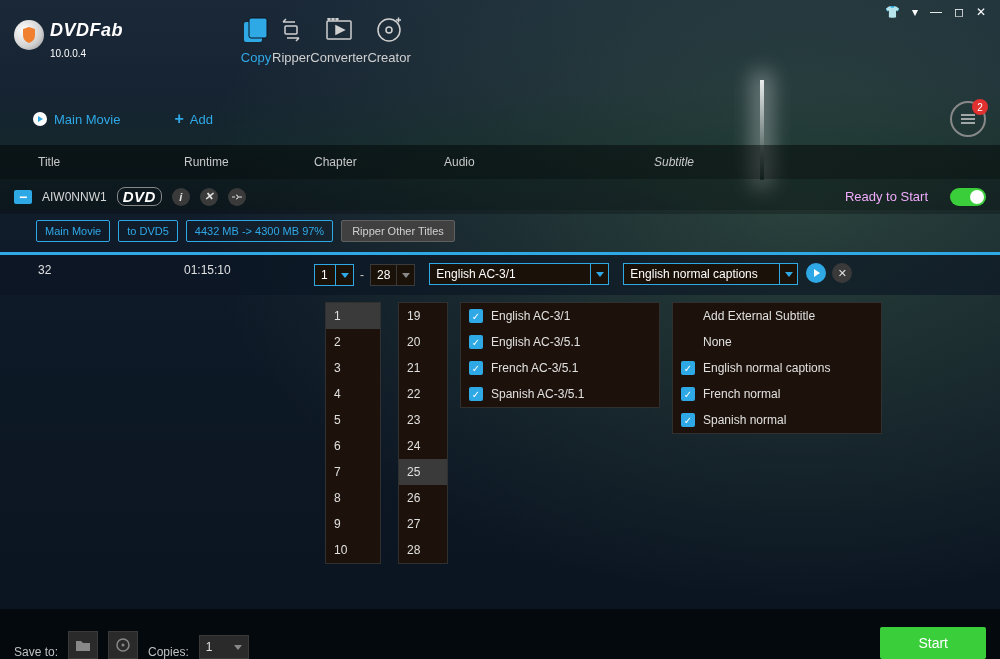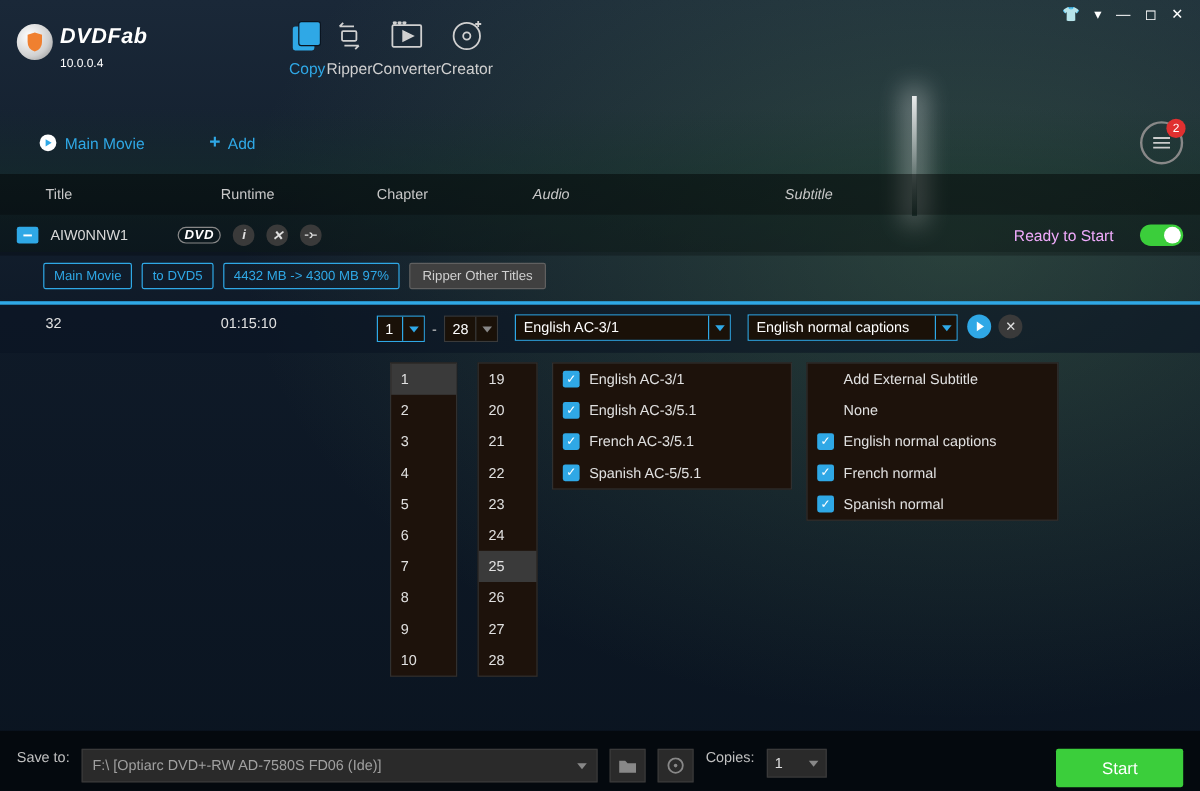--- a/index.html
+++ b/index.html
@@ -26,27 +26,27 @@
 .toolbar { position: relative; display: flex; align-items: center; padding: 42px 14px 8px 14px; gap: 14px; }
 .pill-link { display: flex; align-items: center; gap: 6px; color: #2FA8E6; font-size: 13px; cursor: pointer; margin-left: 18px; }
 .pill-link .plus { font-size: 16px; font-weight: bold; }
 .queue-btn { margin-left: auto; position: relative; width: 36px; height: 36px; border: 2px solid #888; border-radius: 50%; display: flex; align-items: center; justify-content: center; cursor: pointer; }
 .queue-badge { position: absolute; top: -4px; right: -4px; background: #e03030; color: #fff; font-size: 10px; width: 16px; height: 16px; border-radius: 50%; display: flex; align-items: center; justify-content: center; }
 
 .headers { position: relative; display: flex; background: rgba(0,0,0,0.45); color: #c8c8c8; font-size: 12px; padding: 10px 14px; }
 .h-title { width: 170px; padding-left: 24px; }
 .h-runtime { width: 130px; }
 .h-chapter { width: 130px; }
-.h-audio { width: 210px; font-style: italic; }
+.h-audio { width: 210px; }
 .h-subtitle { width: 180px; font-style: italic; }
 
 .source-row { position: relative; display: flex; align-items: center; background: rgba(0,0,0,0.25); padding: 8px 14px; gap: 10px; }
 .minus-btn { width: 18px; height: 14px; background: #2FA8E6; border-radius: 2px; display: flex; align-items: center; justify-content: center; color: #fff; font-weight: bold; font-size: 14px; cursor: pointer; }
 .src-name { color: #d8d8d8; font-size: 12px; }
-.dvd-logo { font-size: 11px; font-weight: bold; font-style: italic; color:#fff; border:1px solid #888; border-radius:8px; padding: 0 5px; letter-spacing: 0.5px; margin-left: 31px; }
+.dvd-logo { font-size: 15px; font-weight: bold; font-style: italic; color:#fff; border:1px solid #888; border-radius:8px; padding: 0 5px; letter-spacing: 0.5px; }
 .circ-btn { width: 18px; height: 18px; border-radius: 50%; background: #3a3a3a; color: #e0e0e0; display: flex; align-items: center; justify-content: center; font-size: 11px; font-style: italic; font-weight: bold; cursor: pointer; }
 .ready { margin-left: auto; color: #f0abfc; font-size: 13px; margin-right: 12px; }
 .toggle { width: 36px; height: 18px; background: #3bce3b; border-radius: 9px; position: relative; cursor: pointer; }
 .toggle::after { content: ''; position: absolute; right: 2px; top: 2px; width: 14px; height: 14px; background: #fff; border-radius: 50%; }
 
 .tags-row { position: relative; display: flex; align-items: center; padding: 6px 14px 10px 36px; gap: 8px; }
 .tag { border: 1px solid #2FA8E6; color: #2FA8E6; font-size: 11px; padding: 4px 8px; border-radius: 2px; cursor: pointer; }
 .tag-grey { background: #404040; border: 1px solid #606060; color: #d0d0d0; font-size: 11px; padding: 4px 10px; border-radius: 2px; cursor: pointer; }
 
 .data-area { position: relative; border-top: 3px solid #2FA8E6; }
@@ -72,21 +72,21 @@
 .dropdown { position: absolute; background: #1d120b; border: 1px solid #303030; z-index: 10; }
 .dd-chapter1 { left: 325px; top: 302px; width: 56px; }
 .dd-chapter2 { left: 398px; top: 302px; width: 50px; }
 .dd-audio { left: 460px; top: 302px; width: 200px; }
 .dd-sub { left: 672px; top: 302px; width: 210px; }
 .dd-item { color: #e0e0e0; font-size: 12px; padding: 6px 8px; display: flex; align-items: center; gap: 8px; cursor: pointer; }
 .dd-item.hl { background: #3a3a3a; }
 .chk { width: 14px; height: 14px; background: #2FA8E6; border-radius: 2px; display: flex; align-items: center; justify-content: center; color: #fff; font-size: 10px; flex-shrink: 0; }
 .chk.empty { background: transparent; }
 
-.footer { position: absolute; left:0; right:0; bottom:0; height: 50px; background: rgba(0,0,0,0.55); display: flex; align-items: flex-start; padding: 15px 14px; gap: 10px; }
+.footer { position: absolute; left:0; right:0; bottom:0; height: 50px; background: rgba(0,0,0,0.55); display: flex; align-items: flex-end; padding: 0 14px; gap: 10px; }
 .ft-label { color: #c0c0c0; font-size: 12px; }
 .ft-sel { flex: 0 0 430px; background: #2a2a2a; border: 1px solid #3a3a3a; color: #a0a0a0; font-size: 12px; padding: 6px 8px; display: flex; align-items: center; justify-content: space-between; cursor: pointer; }
 .ft-btn { width: 30px; height: 28px; background: #2a2a2a; border: 1px solid #3a3a3a; display: flex; align-items: center; justify-content: center; color:#888; cursor: pointer; }
 .copies-sel { width: 50px; background: #2a2a2a; border: 1px solid #3a3a3a; color: #e0e0e0; font-size: 12px; padding: 4px 6px; display: flex; align-items: center; justify-content: space-between; cursor: pointer; }
 .start-btn { margin-left: auto; background: #3bce3b; color: #fff; font-size: 14px; padding: 8px 38px; border-radius: 2px; cursor: pointer; }
 
 svg { display: block; }
 </style>
 </head>
 <body>
@@ -286,21 +286,21 @@
     <div class="dd-item">
       <div class="chk">✓</div>
       <span>English AC-3/5.1</span>
     </div>
     <div class="dd-item">
       <div class="chk">✓</div>
       <span>French AC-3/5.1</span>
     </div>
     <div class="dd-item">
       <div class="chk">✓</div>
-      <span>Spanish AC-5/5.1</span>
+      <span>Spanish AC-3/5.1</span>
     </div>
   </div>
 <div class="dropdown dd-sub" id="dd-sub">
     <div class="dd-item">
       <div class="chk empty"></div>
       <span>Add External Subtitle</span>
     </div>
     <div class="dd-item">
       <div class="chk empty"></div>
       <span>None</span>
@@ -314,24 +314,20 @@
       <span>French normal</span>
     </div>
     <div class="dd-item">
       <div class="chk">✓</div>
       <span>Spanish normal</span>
     </div>
   </div>
 
 <div class="footer">
   <span class="ft-label">Save to:</span>
-  <div class="ft-sel">
-    <span>F:\ [Optiarc DVD+-RW AD-7580S FD06 (Ide)]</span>
-    <div class="tri grey"></div>
-  </div>
   <div class="ft-btn">
       <svg width="16" height="13">
         <path d="M1 2 h5 l2 2 h7 v8 h-14 z" fill="#888"></path>
       </svg>
     </div>
   <div class="ft-btn">
       <svg width="16" height="14">
         <circle cx="8" cy="7" r="6" fill="none" stroke="#888" stroke-width="1.5"></circle>
         <circle cx="8" cy="7" r="1.5" fill="#888"></circle>
       </svg>

